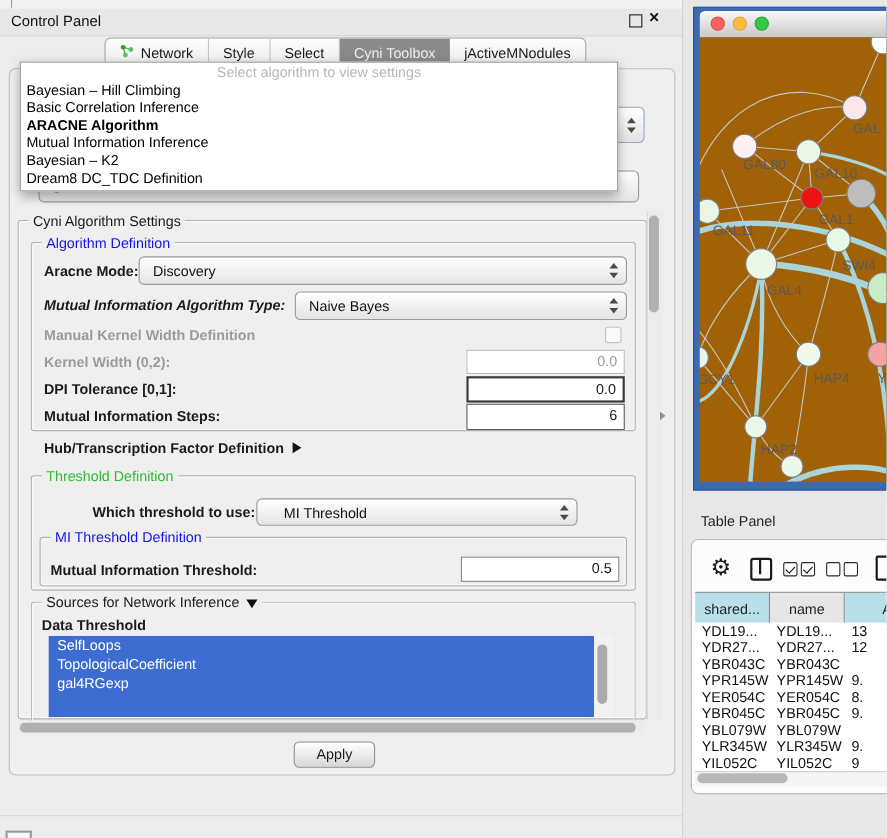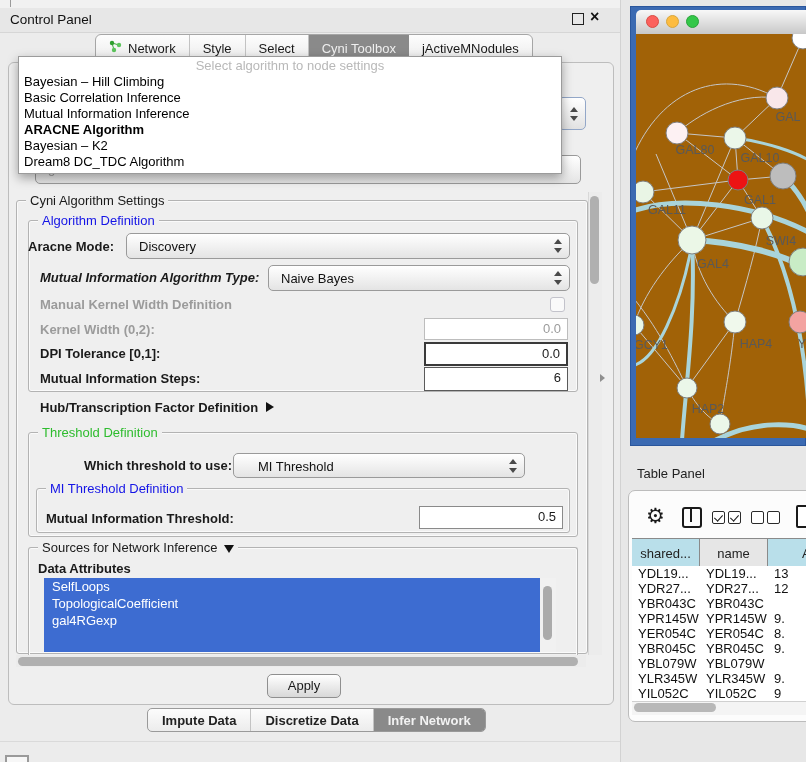--- a/index.html
+++ b/index.html
@@ -158,37 +158,37 @@
   </div>
 
   <div class="abs cp-body"></div>
 
   <div class="abs combo combo-under">gal-filtered sif default node</div>
   <div class="abs combo-frag">
       <span class="stepper"></span>
     </div>
 
   <div class="abs popup">
-    <div class="popup-head">Select algorithm to node settings</div>
+    <div class="popup-head">Select algorithm to view settings</div>
     <div class="popup-item">Bayesian – Hill Climbing</div>
     <div class="popup-item">Basic Correlation Inference</div>
+    <div class="popup-item hl">ARACNE Algorithm</div>
     <div class="popup-item">Mutual Information Inference</div>
-    <div class="popup-item hl">ARACNE Algorithm</div>
     <div class="popup-item">Bayesian – K2</div>
-    <div class="popup-item">Dream8 DC_TDC Algorithm</div>
+    <div class="popup-item">Dream8 DC_TDC Definition</div>
   </div>
 
   <div class="abs group" style="left:16px;top:200px;width:570px;height:452px;">
     <span class="group-label">Cyni Algorithm Settings</span>
   </div>
 
   <div class="abs group" style="left:28px;top:220px;width:548px;height:170px;">
     <span class="group-label lbl-blue">Algorithm Definition</span>
   </div>
-  <div class="abs field-label bold" style="left:28px;top:239px;">Aracne Mode:</div>
+  <div class="abs field-label bold" style="left:40px;top:239px;">Aracne Mode:</div>
   <div class="abs combo" style="left:126px;top:233px;width:444px;height:26px;">
     <span>Discovery</span>
     <span class="stepper"></span>
   </div>
   <div class="abs field-label bold" style="left:40px;top:270px;font-style:italic;">Mutual Information Algorithm Type:</div>
   <div class="abs combo" style="left:268px;top:265px;width:302px;height:26px;">
     <span>Naive Bayes</span>
     <span class="stepper"></span>
   </div>
   <div class="abs field-label bold gray" style="left:40px;top:297px;">Manual Kernel Width Definition</div>
@@ -214,48 +214,37 @@
   </div>
   <div class="abs group" style="left:36px;top:488px;width:532px;height:43px;">
     <span class="group-label lbl-blue">MI Threshold Definition</span>
   </div>
   <div class="abs field-label bold" style="left:46px;top:511px;">Mutual Information Threshold:</div>
   <div class="abs tinput" style="left:419px;top:506px;width:144px;height:23px;">0.5</div>
 
   <div class="abs group" style="left:28px;top:547px;width:548px;height:110px;border-bottom:none;">
     <span class="group-label"><span>Sources for Network Inference</span><span class="tri-down"></span></span>
   </div>
-  <div class="abs bold" style="left:38px;top:561px;">Data Attributes</div>
+  <div class="abs bold" style="left:38px;top:561px;">Data Threshold</div>
   <div class="abs attr-list">
     <div class="attr-sel"></div>
     <div class="attr-item">SelfLoops</div>
     <div class="attr-item">TopologicalCoefficient</div>
     <div class="attr-item">gal4RGexp</div>
     <div class="attr-vscroll">
         <div class="attr-thumb"></div>
       </div>
   </div>
 
   <div class="abs vscroll"></div>
   <div class="abs vthumb"></div>
   <div class="abs hscroll"></div>
   <div class="abs hthumb"></div>
 
   <div class="abs apply-btn">Apply</div>
-  <div class="abs btabbar">
-    <div class="btab">
-        <span>Impute Data</span>
-      </div>
-    <div class="btab">
-        <span>Discretize Data</span>
-      </div>
-    <div class="btab sel">
-        <span>Infer Network</span>
-      </div>
-  </div>
   <div class="abs cp-bottom-line"></div>
   <div class="abs mini-sq"></div>
 
   <div class="abs right-bg"></div>
   <div class="abs split-arrow"></div>
 
   <div class="abs net-window">
     <div class="net-titlebar">
       <div class="tl red"></div>
       <div class="tl yel"></div>

